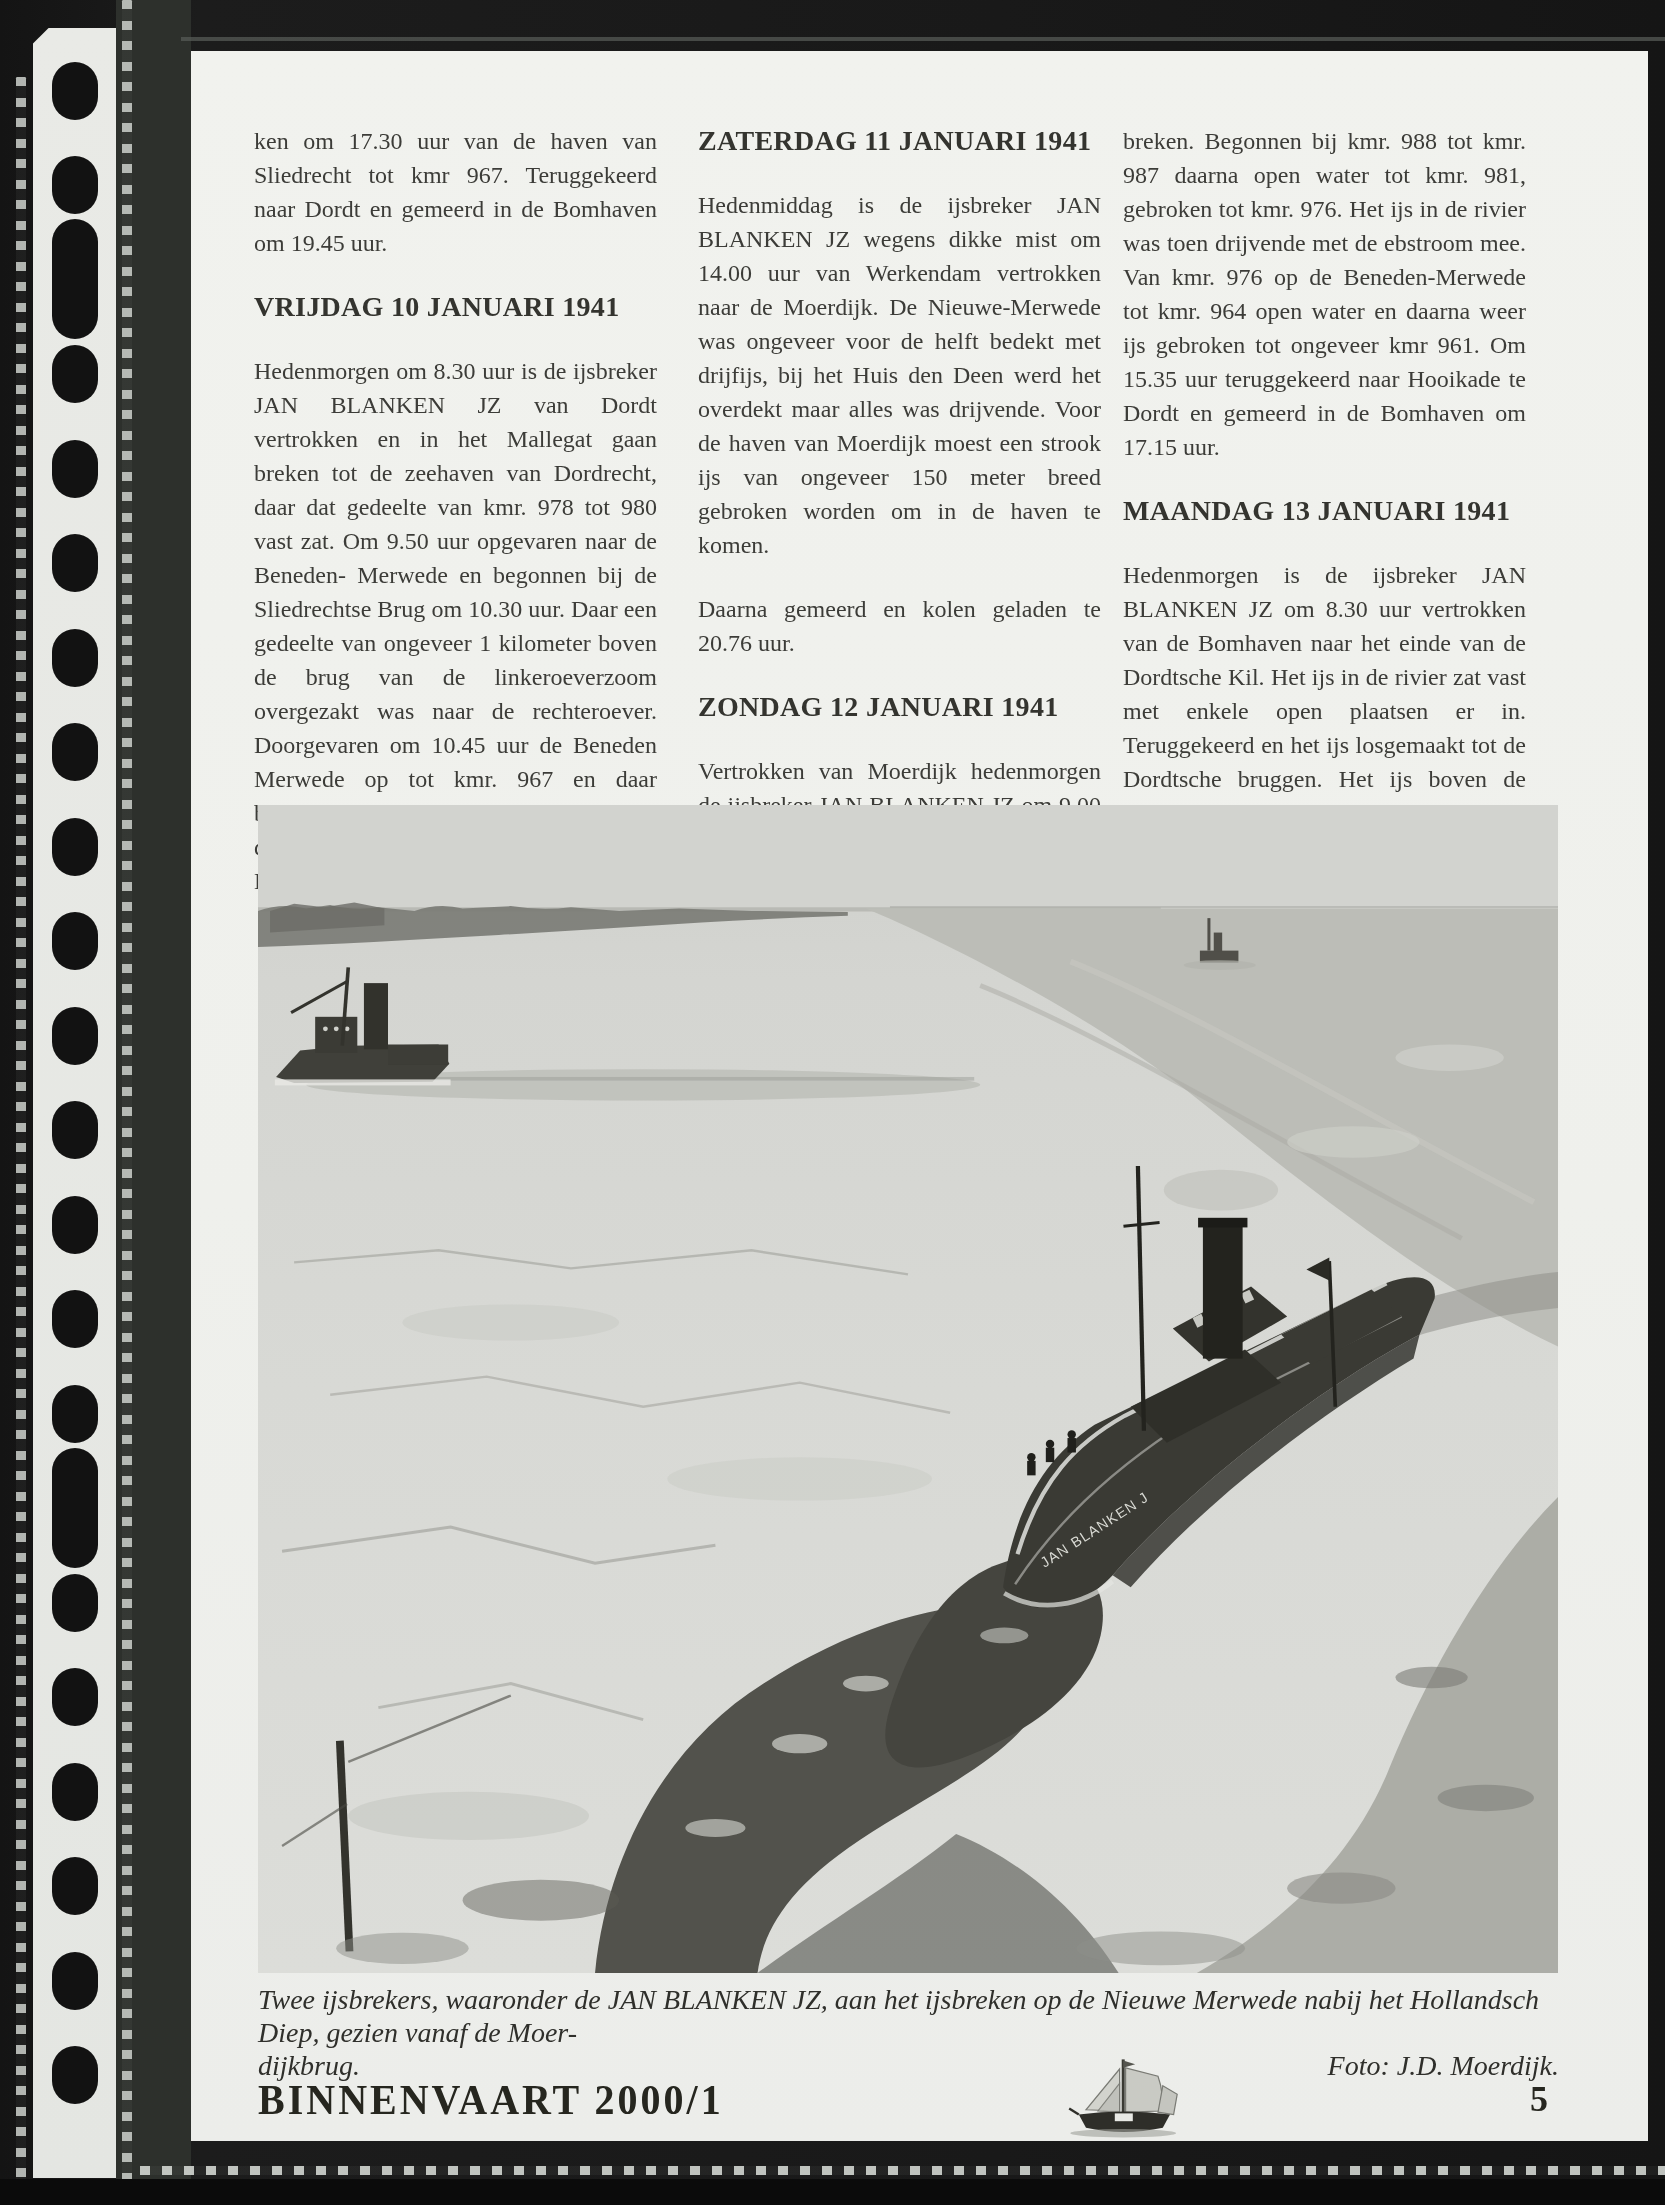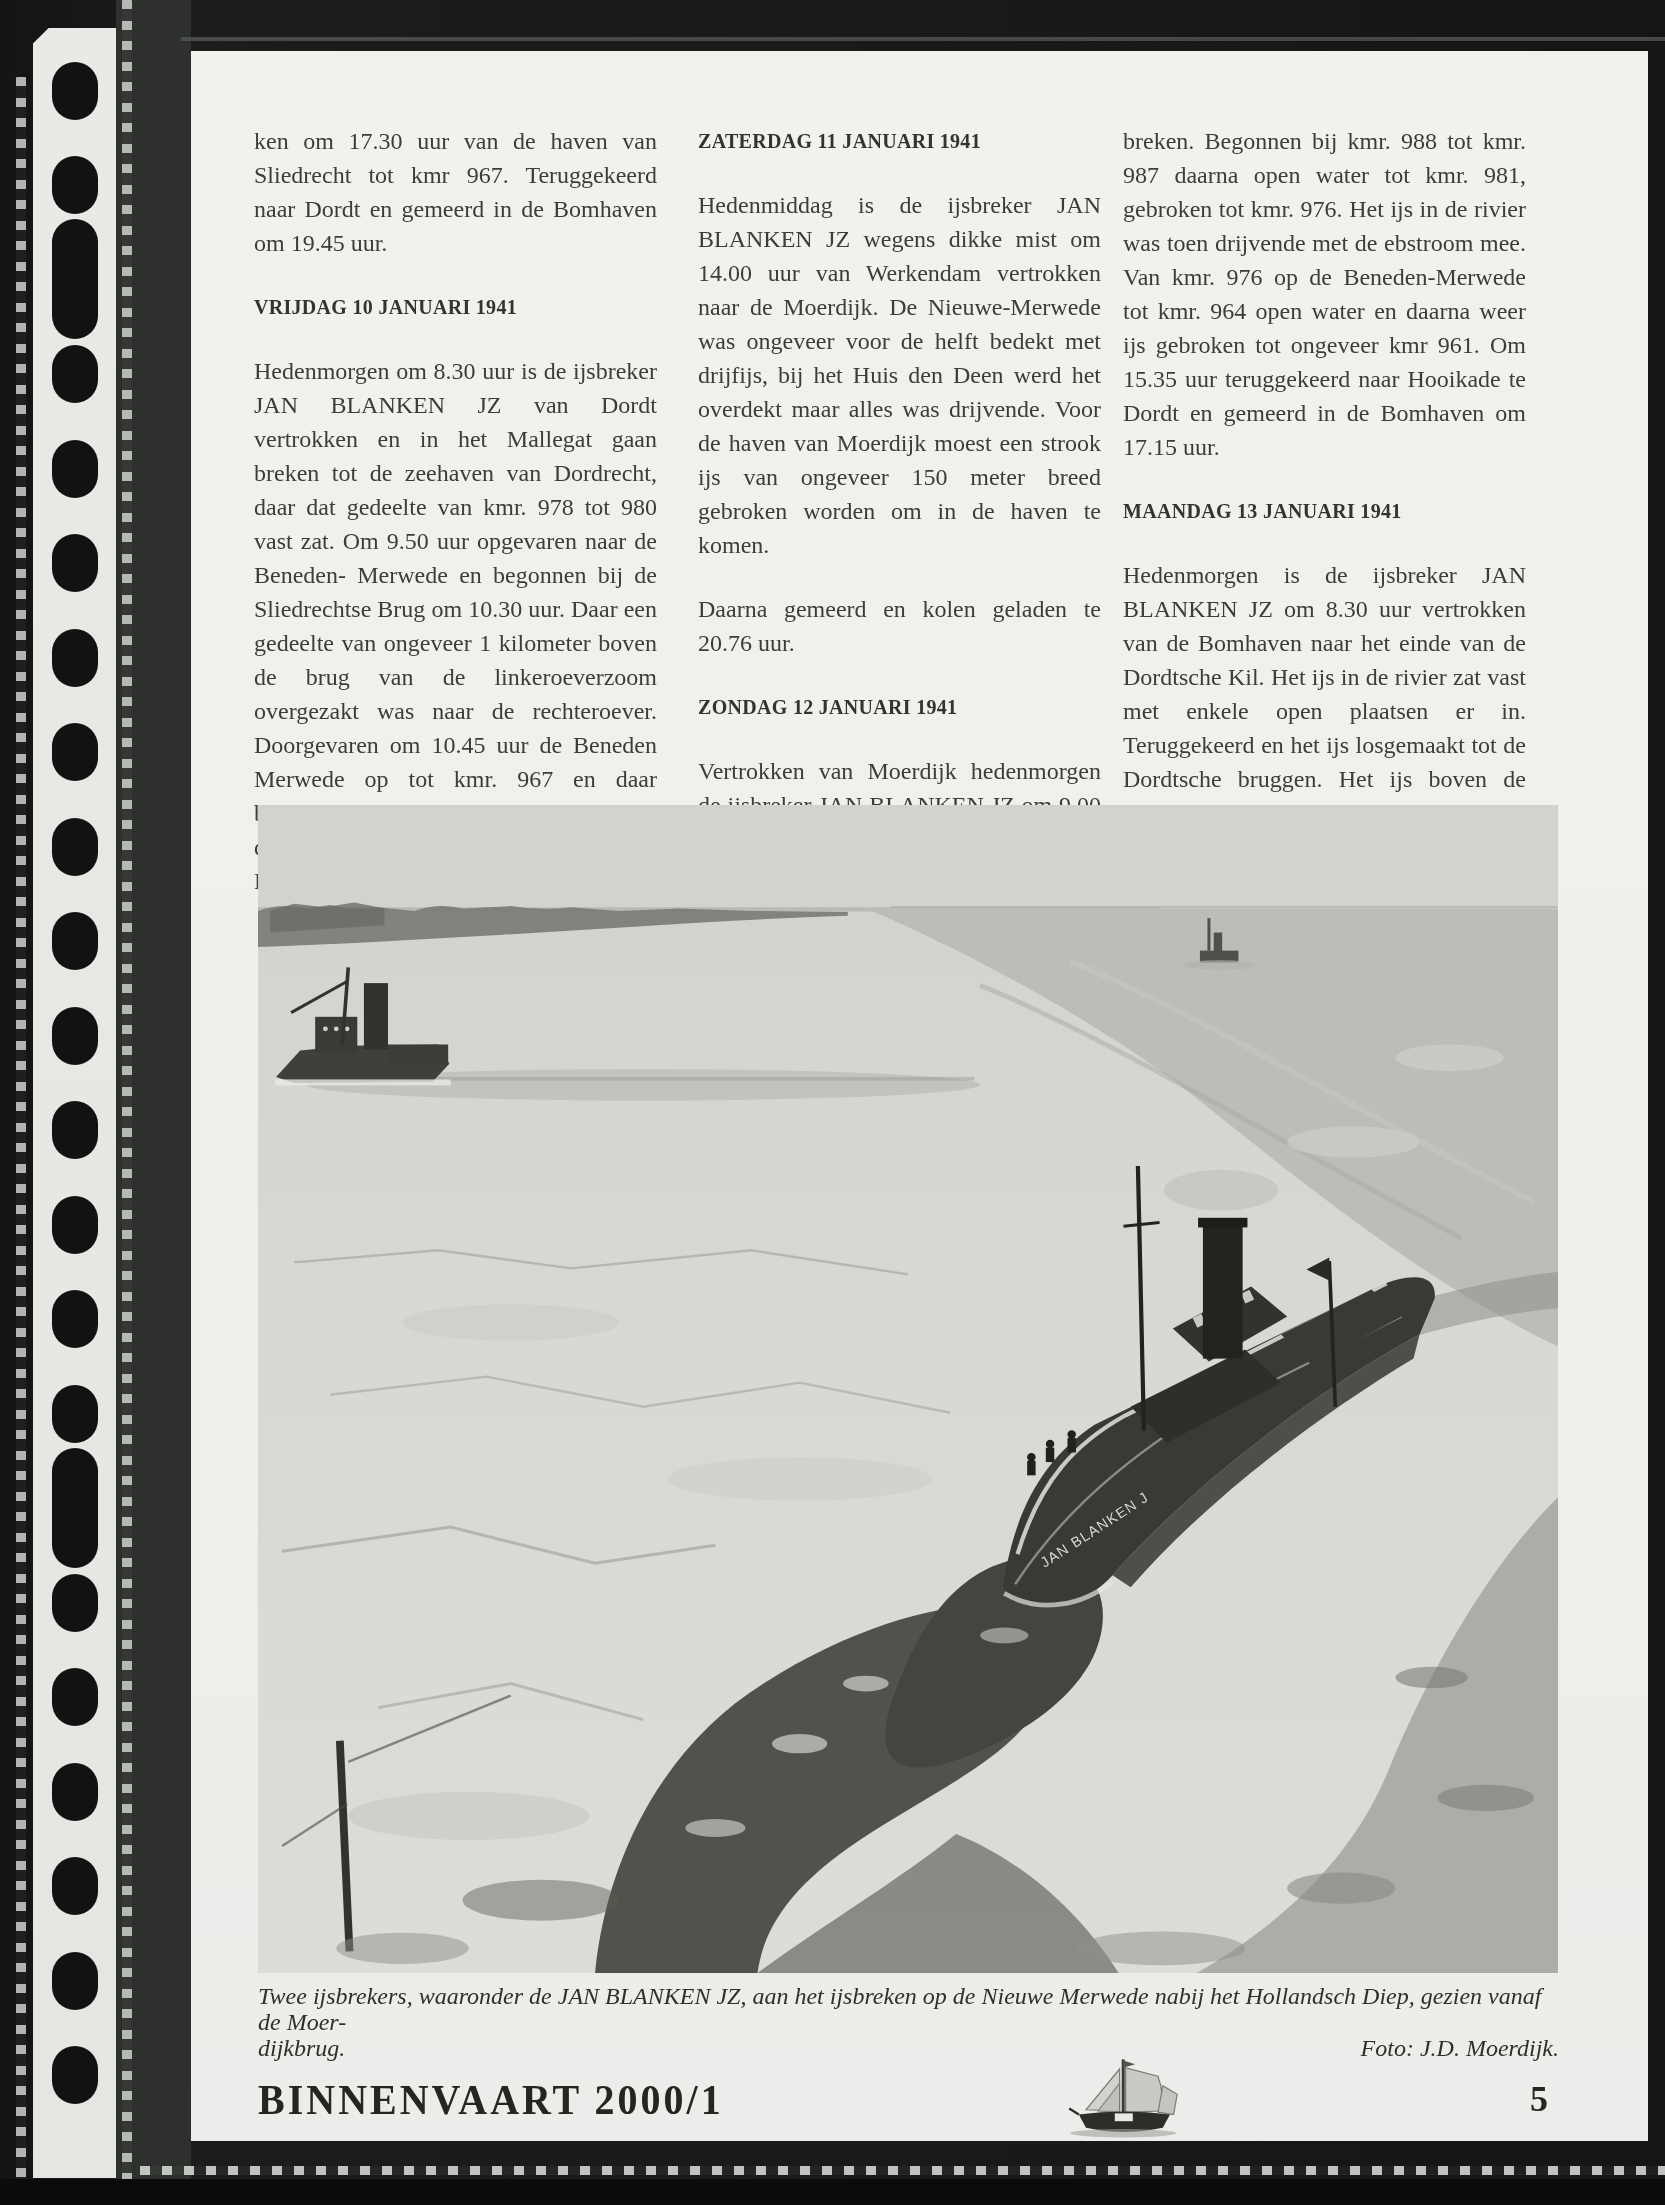--- a/index.html
+++ b/index.html
@@ -17,28 +17,28 @@
   .bottom-black{position:absolute;left:0;top:2179px;width:1666px;height:26.5px;background:#0b0b0b;}
 
   
   .page{position:absolute;left:191px;top:51px;width:1457px;height:2090px;background:linear-gradient(180deg,#f1f2ee,#eff0ec 55%,#ecedea);}
   .columns{position:absolute;left:0;top:0;width:100%;height:100%;}
   .col{position:absolute;top:73px;width:403px;font-size:24px;line-height:34px;color:#3c3c38;text-align:justify;}
   .col1{left:63px;font-family:Liberation Serif, serif;}.col2{left:507px;}.col3{left:932px;}
   .col p{margin:0 0 30px 0;}
   .col p.tight{margin-bottom:0;}
   .col p.cont{text-align-last:justify;}
-  .col h3{font-size:20px;line-height:34px;font-weight:bold;color:#34342f;margin:0 0 30px 0;letter-spacing:0.3px;}
+  .col h3{font-size:28px;line-height:34px;font-weight:bold;color:#34342f;margin:0 0 30px 0;letter-spacing:0.3px;}
 
   
   .photo{position:absolute;left:67px;top:754px;width:1300px;height:1168px;background:#d6d7d3;}
   .photo svg{display:block;width:100%;height:100%;}
 
   
-  .caption{position:absolute;left:67px;top:1932px;width:1301px;font-style:italic;font-size:24px;line-height:26px;color:#2f2f2b;}
+  .caption{position:absolute;left:67px;top:1932px;width:1301px;font-style:italic;font-size:28px;line-height:33px;color:#2f2f2b;}
   .caption-row{display:flex;justify-content:space-between;align-items:flex-end;}
 
   
   .footer{position:absolute;left:67px;top:2003px;width:1290px;height:90px;display:flex;justify-content:space-between;align-items:center;gap:13.2px;}
   .footer-title{font-weight:bold;font-size:40px;letter-spacing:3px;color:#26261f;transform:scaleY(1.06);white-space:nowrap;}
   .footer-ship{width:111px;height:84px;flex:0 0 auto;}
   .footer-page{font-weight:bold;font-size:36px;color:#26261f;margin-left:7.2px;}
 </style>
 </head>
 <body>

